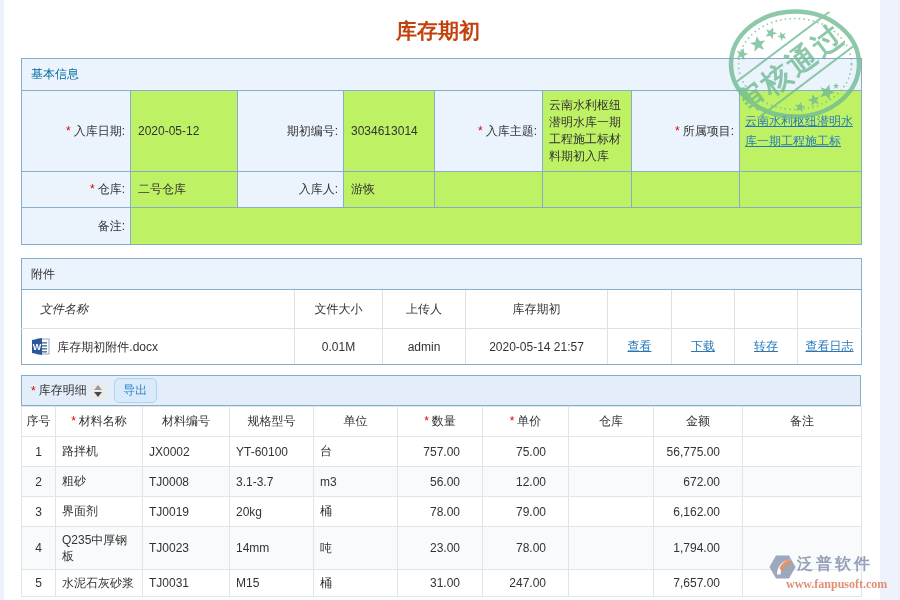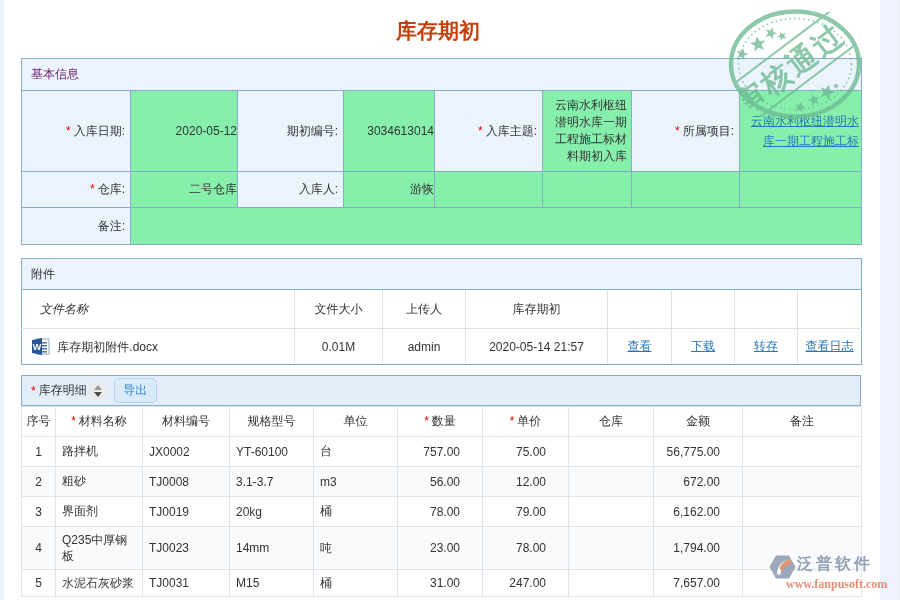--- a/index.html
+++ b/index.html
@@ -9,23 +9,23 @@
 .rstrip { position:absolute; left:880px; top:0; width:20px; height:600px; background:#eef2fc; border-right:2px solid #edeff4; }
 .title { position:absolute; left:4px; top:17px; width:868px; text-align:center;
   font-size:21px; font-weight:bold; color:#c2410c; }
 table { border-collapse:collapse; table-layout:fixed; }
 td { overflow:hidden; }
 .box { position:absolute; left:21px; }
 
 #b1 { top:58px; }
 #b1 table { width:840px; }
 #b1 td { border:1px solid #86aecb; font-size:12px; }
-#b1 .hd { background:#ebf3fc; padding-left:9px; font-size:12px; color:#701a75; height:32px; }
+#b1 .hd { background:#ebf3fc; padding-left:9px; font-size:12px; color:#0369a1; height:32px; }
 #b1 .lb { background:#ebf3fc; text-align:right; padding-right:5px; }
-#b1 .vl { background:#86efac; padding-left:7px;text-align:right; }
+#b1 .vl { background:#bef264; padding-left:7px; }
 .req { color:#e20000; margin-right:3px; }
 a.lk { color:#2878b8; text-decoration:underline; }
 
 #b2 { top:258px; }
 #b2 table { width:840px; }
 #b2 td { font-size:12px;margin-left:42px; }
 #b2 .hd { background:#ebf3fc; border:1px solid #86aecb; padding-left:9px; height:31px; }
 #b2 .ch td { border:1px solid #dce2e8; border-top:none; background:#fff; height:39px; text-align:center; }
 #b2 .dr td { border:1px solid #dce2e8; background:#fff; height:36px; text-align:center; }
 #b2 td.first { text-align:left; border-left:1px solid #86aecb; }

